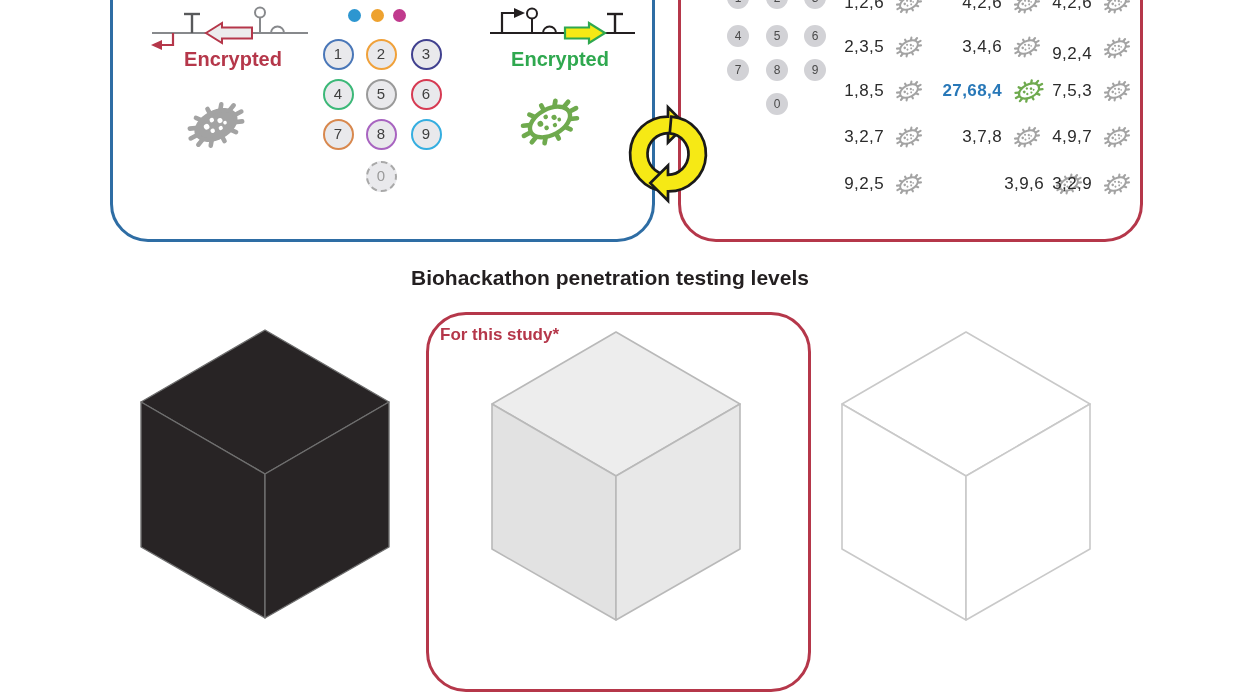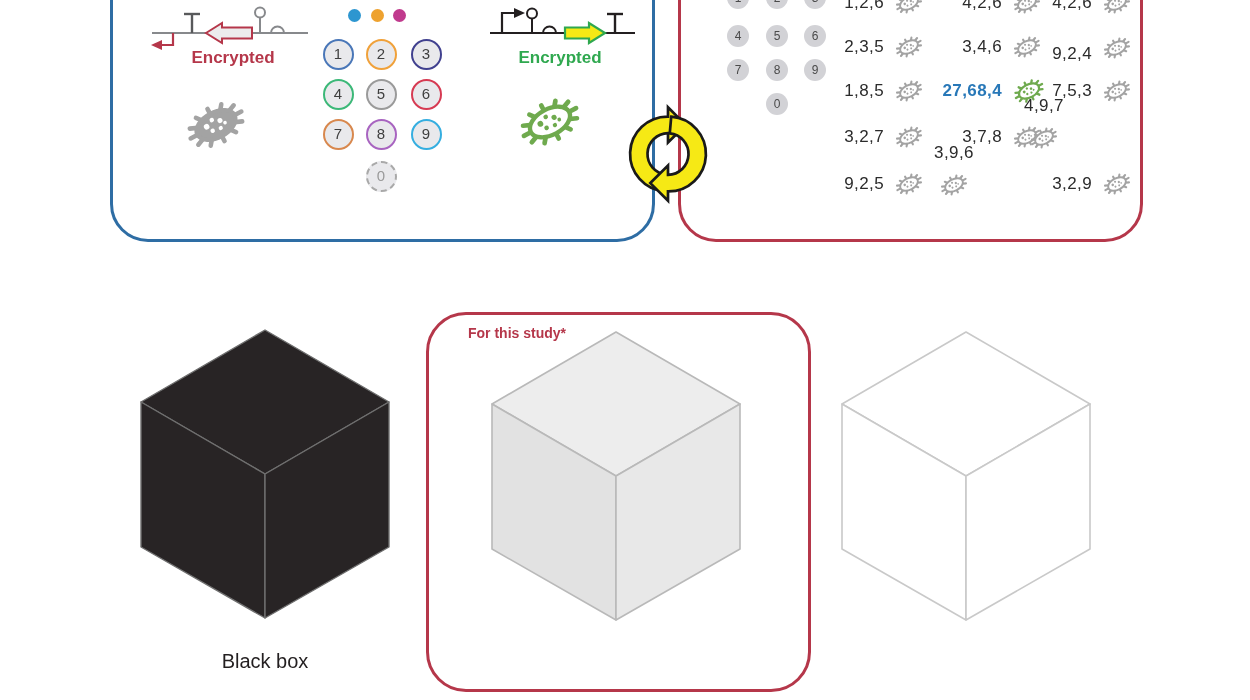--- a/index.html
+++ b/index.html
@@ -9,21 +9,21 @@
   }
   .defs{position:absolute;width:0;height:0;overflow:hidden;}
   .abs{position:absolute;}
 
   
   .panel{position:absolute;top:-60px;height:302px;border-radius:38px;background:#fff;box-sizing:border-box;}
   .panel.blue{left:110px;width:545px;border:3.5px solid var(--panel_blue);}
   .panel.red{left:678px;width:465px;border:3.5px solid var(--crimson);}
 
   
-  .circ-label{position:absolute;width:150px;text-align:center;font-size:17px;font-weight:bold;}
+  .circ-label{position:absolute;width:150px;text-align:center;font-size:20px;font-weight:bold;}
   .lbl-encrypted{left:158px;top:48px;color:var(--crimson);}
   .lbl-decrypted{left:485px;top:48px;color:var(--green_text);}
 
   
   .key{
     position:absolute;width:31px;height:31px;border-radius:50%;
     border:2.5px solid #999;background:var(--key_fill);box-sizing:border-box;
     font-size:15px;color:var(--key_ink);text-align:center;line-height:26px;
   }
   .key-dashed{border-style:dashed;color:#9a9a9a;}
@@ -43,21 +43,21 @@
   .bact{flex-shrink:0;}
   .bact-gray-solid{--bf:var(--bact_gray);--bs:var(--bact_gray);--dot:#ffffff;}
   .bact-gray-outline{--bf:#ffffff;--bs:var(--bact_gray);--dot:var(--bact_gray);}
   .bact-green-outline{--bf:#ffffff;--bs:var(--bact_green);--dot:var(--bact_green);}
 
   
   .section-title{position:absolute;left:310px;top:266px;width:600px;text-align:center;
     font-size:21px;font-weight:bold;color:var(--ink);}
   .study-box{position:absolute;left:426px;top:312px;width:385px;height:380px;
     border:3px solid var(--crimson);border-radius:40px;box-sizing:border-box;}
-  .study-label{position:absolute;left:468px;top:325px;font-size:14px;font-weight:bold;color:var(--crimson);}
+  .study-label{position:absolute;left:440px;top:325px;font-size:17px;font-weight:bold;color:var(--crimson);}
   .cube{position:absolute;}
   .cube-black polygon{fill:var(--cube_black);stroke:var(--cube_black_edge);stroke-width:1.4;stroke-linejoin:round;}
   .cube-gray polygon{stroke:var(--cube_gray_edge);stroke-width:1.6;stroke-linejoin:round;}
   .cube-gray .f-top{fill:var(--cube_gray_top);} .cube-gray .f-left{fill:var(--cube_gray_left);} .cube-gray .f-right{fill:var(--cube_gray_right);}
   .cube-white polygon{fill:var(--cube_white);stroke:var(--cube_white_edge);stroke-width:1.6;stroke-linejoin:round;}
   .cube-label{position:absolute;width:200px;text-align:center;top:650px;font-size:20px;color:var(--ink);}
 </style>
 </head>
 <body>
 
@@ -237,61 +237,61 @@
         <svg class="bact bact-gray-outline" viewBox="0 0 100 100" width="38" height="32">
           <use href="#bacteria"></use>
         </svg>
       </div>
       <div class="code-cell" style="left: 862px; top: 120px; width: 184px;">
         <span class="code">3,7,8</span>
         <svg class="bact bact-gray-outline" viewBox="0 0 100 100" width="38" height="32">
           <use href="#bacteria"></use>
         </svg>
       </div>
-      <div class="code-cell" style="left: 952px; top: 120px; width: 184px; flex-direction: column;">
+      <div class="code-cell" style="left: 952px; top: 120px; width: 184px;">
         <span class="code">4,9,7</span>
         <svg class="bact bact-gray-outline" viewBox="0 0 100 100" width="38" height="32">
           <use href="#bacteria"></use>
         </svg>
       </div>
       <div class="code-cell" style="left: 744px; top: 167px; width: 184px;">
         <span class="code">9,2,5</span>
         <svg class="bact bact-gray-outline" viewBox="0 0 100 100" width="38" height="32">
           <use href="#bacteria"></use>
         </svg>
       </div>
-      <div class="code-cell" style="left: 862px; top: 167px; width: 184px; flex-direction: column;">
+      <div class="code-cell" style="left: 904px; top: 167px; width: 184px;">
         <span class="code">3,9,6</span>
         <svg class="bact bact-gray-outline" viewBox="0 0 100 100" width="38" height="32">
           <use href="#bacteria"></use>
         </svg>
       </div>
       <div class="code-cell" style="left: 952px; top: 167px; width: 184px;">
         <span class="code">3,2,9</span>
         <svg class="bact bact-gray-outline" viewBox="0 0 100 100" width="38" height="32">
           <use href="#bacteria"></use>
         </svg>
       </div>
     </div>
 
+  <div class="section-title">Biohackathon penetration testing levels</div>
 
   <div class="study-box"></div>
   <div class="study-label">For this study*</div>
 
   <svg class="cube cube-black" style="left:135px;top:328px" width="260" height="300" viewBox="0 0 260 300">
     <polygon class="f-top" points="130,2 254,74 130,146 6,74"></polygon>
     <polygon class="f-left" points="6,74 130,146 130,290 6,219"></polygon>
     <polygon class="f-right" points="130,146 254,74 254,219 130,290"></polygon>
   </svg>
   <svg class="cube cube-gray" style="left:486px;top:330px" width="260" height="300" viewBox="0 0 260 300">
     <polygon class="f-top" points="130,2 254,74 130,146 6,74"></polygon>
     <polygon class="f-left" points="6,74 130,146 130,290 6,219"></polygon>
     <polygon class="f-right" points="130,146 254,74 254,219 130,290"></polygon>
   </svg>
   <svg class="cube cube-white" style="left:836px;top:330px" width="260" height="300" viewBox="0 0 260 300">
     <polygon class="f-top" points="130,2 254,74 130,146 6,74"></polygon>
     <polygon class="f-left" points="6,74 130,146 130,290 6,219"></polygon>
     <polygon class="f-right" points="130,146 254,74 254,219 130,290"></polygon>
   </svg>
 
-  <div class="cube-label" style="left:165px">Black box</div>
 
 </div>
 
 </body></html>

